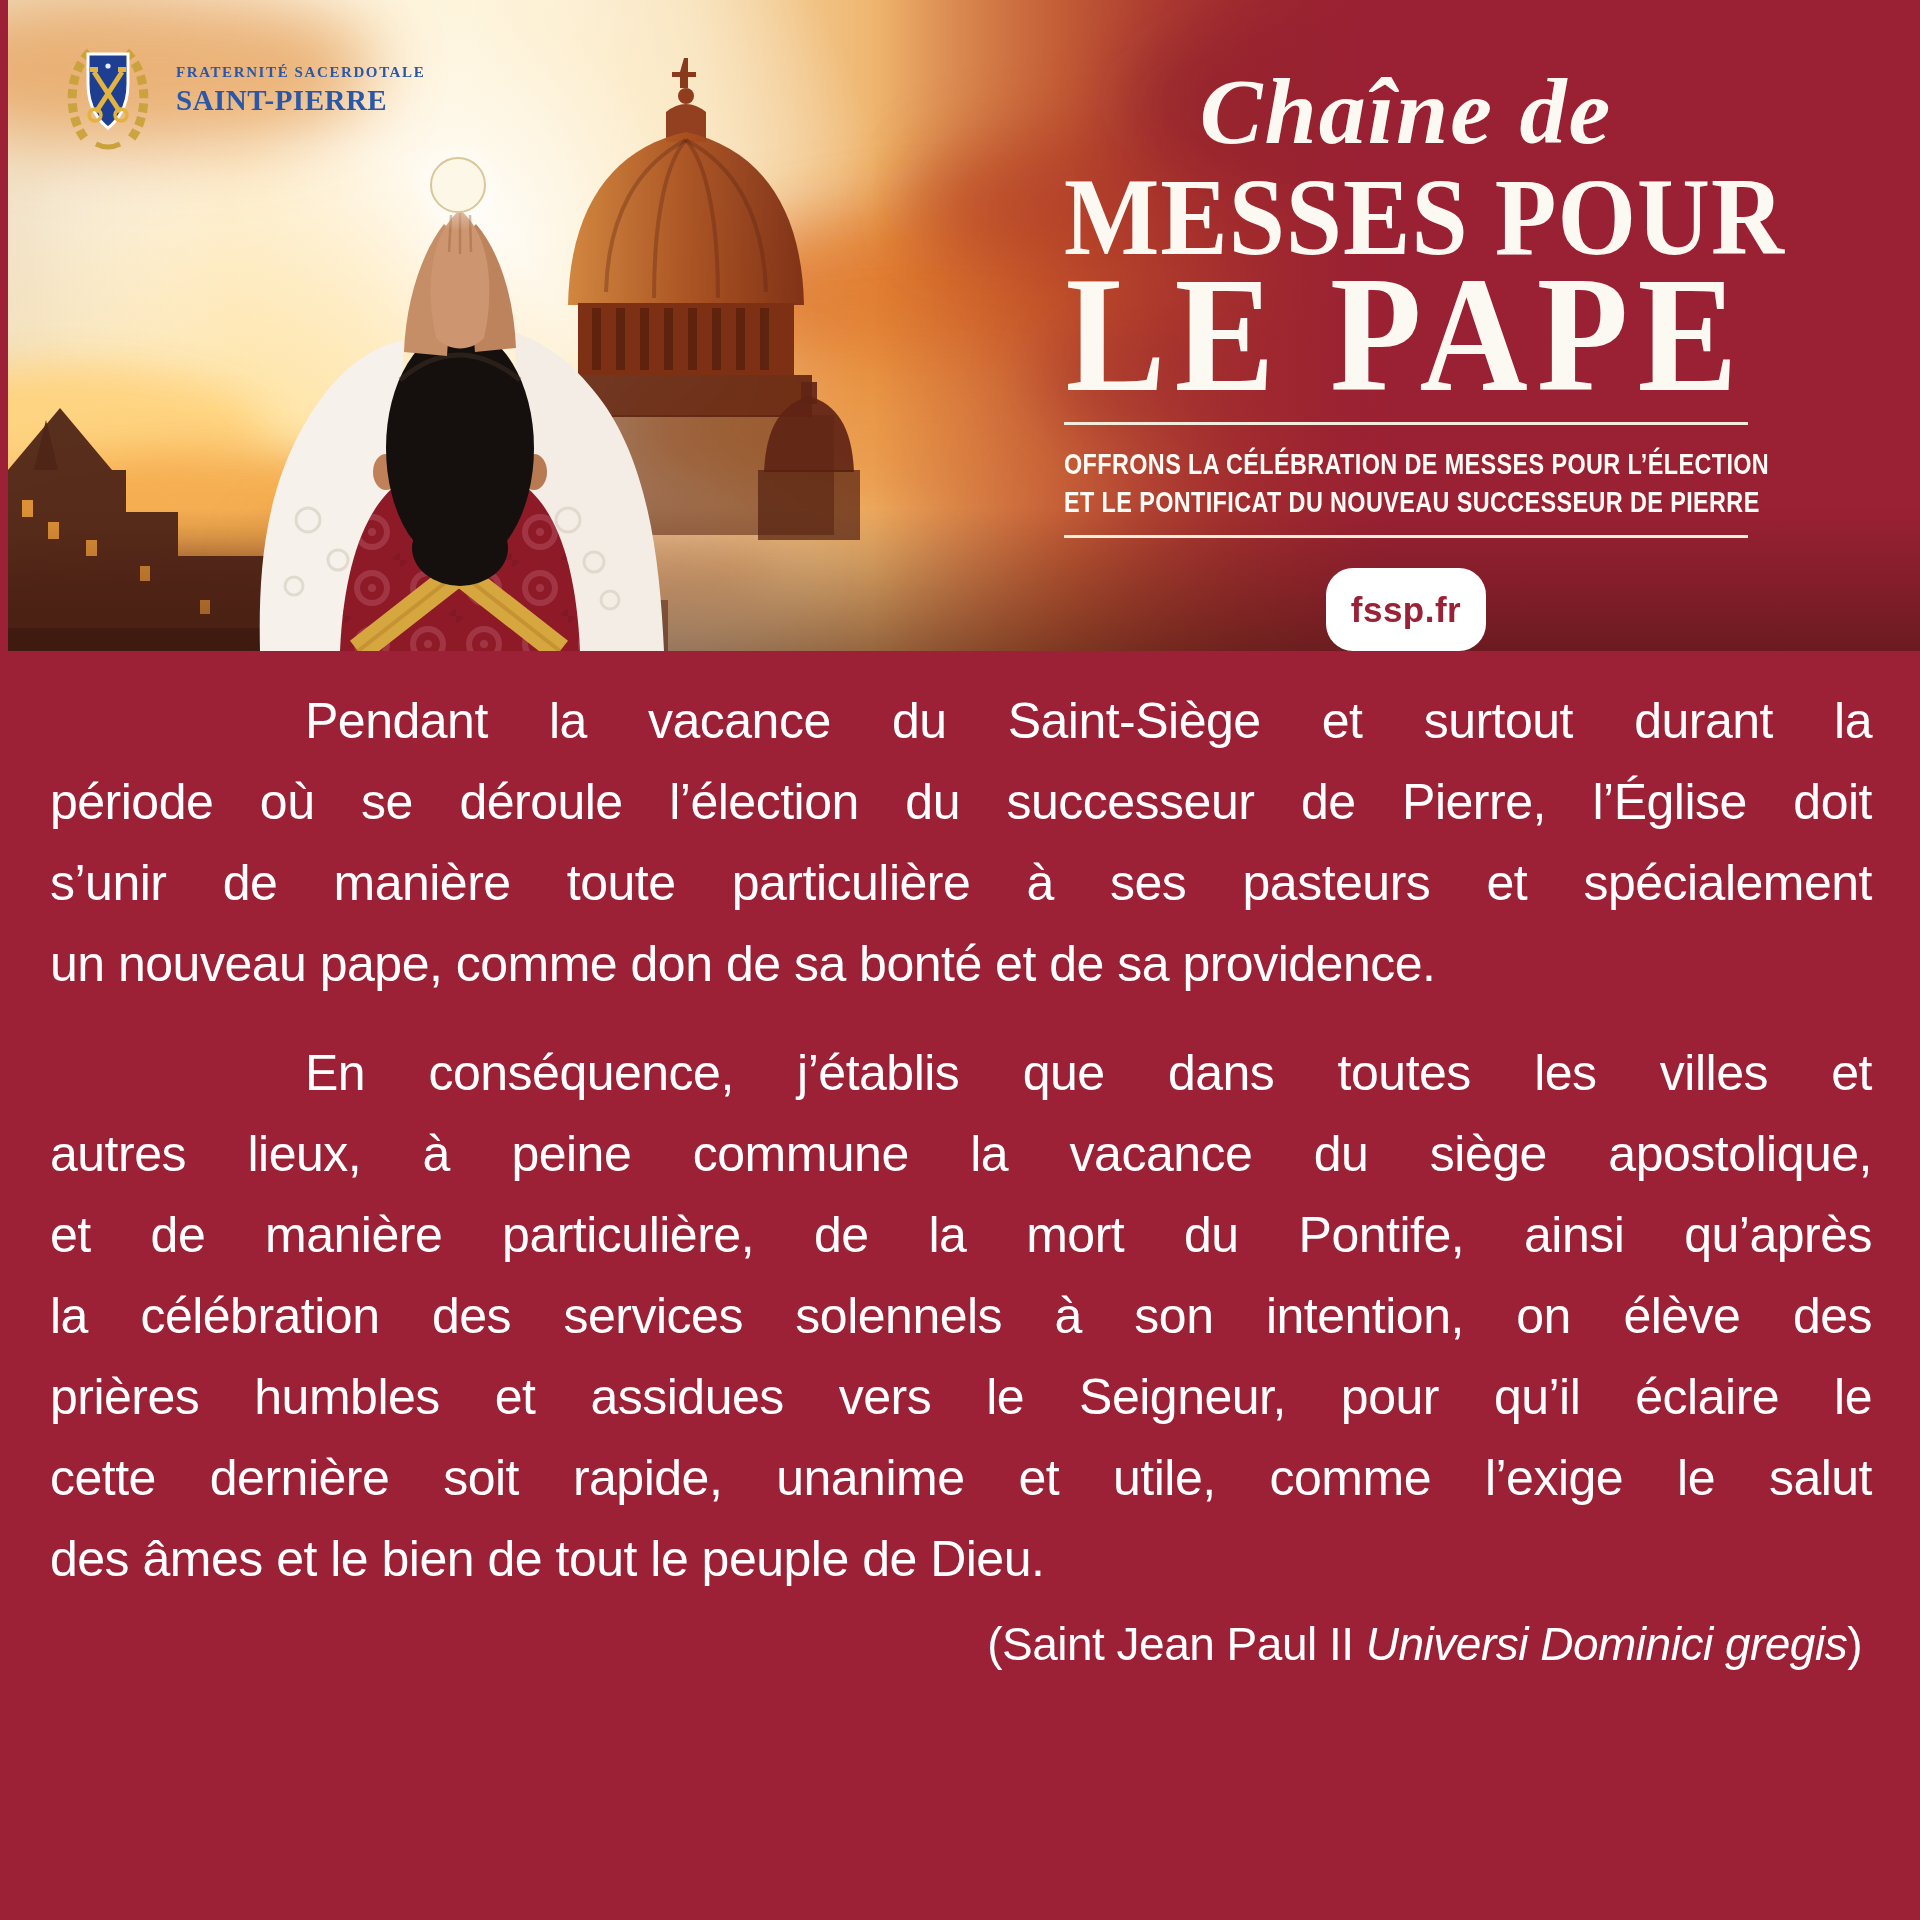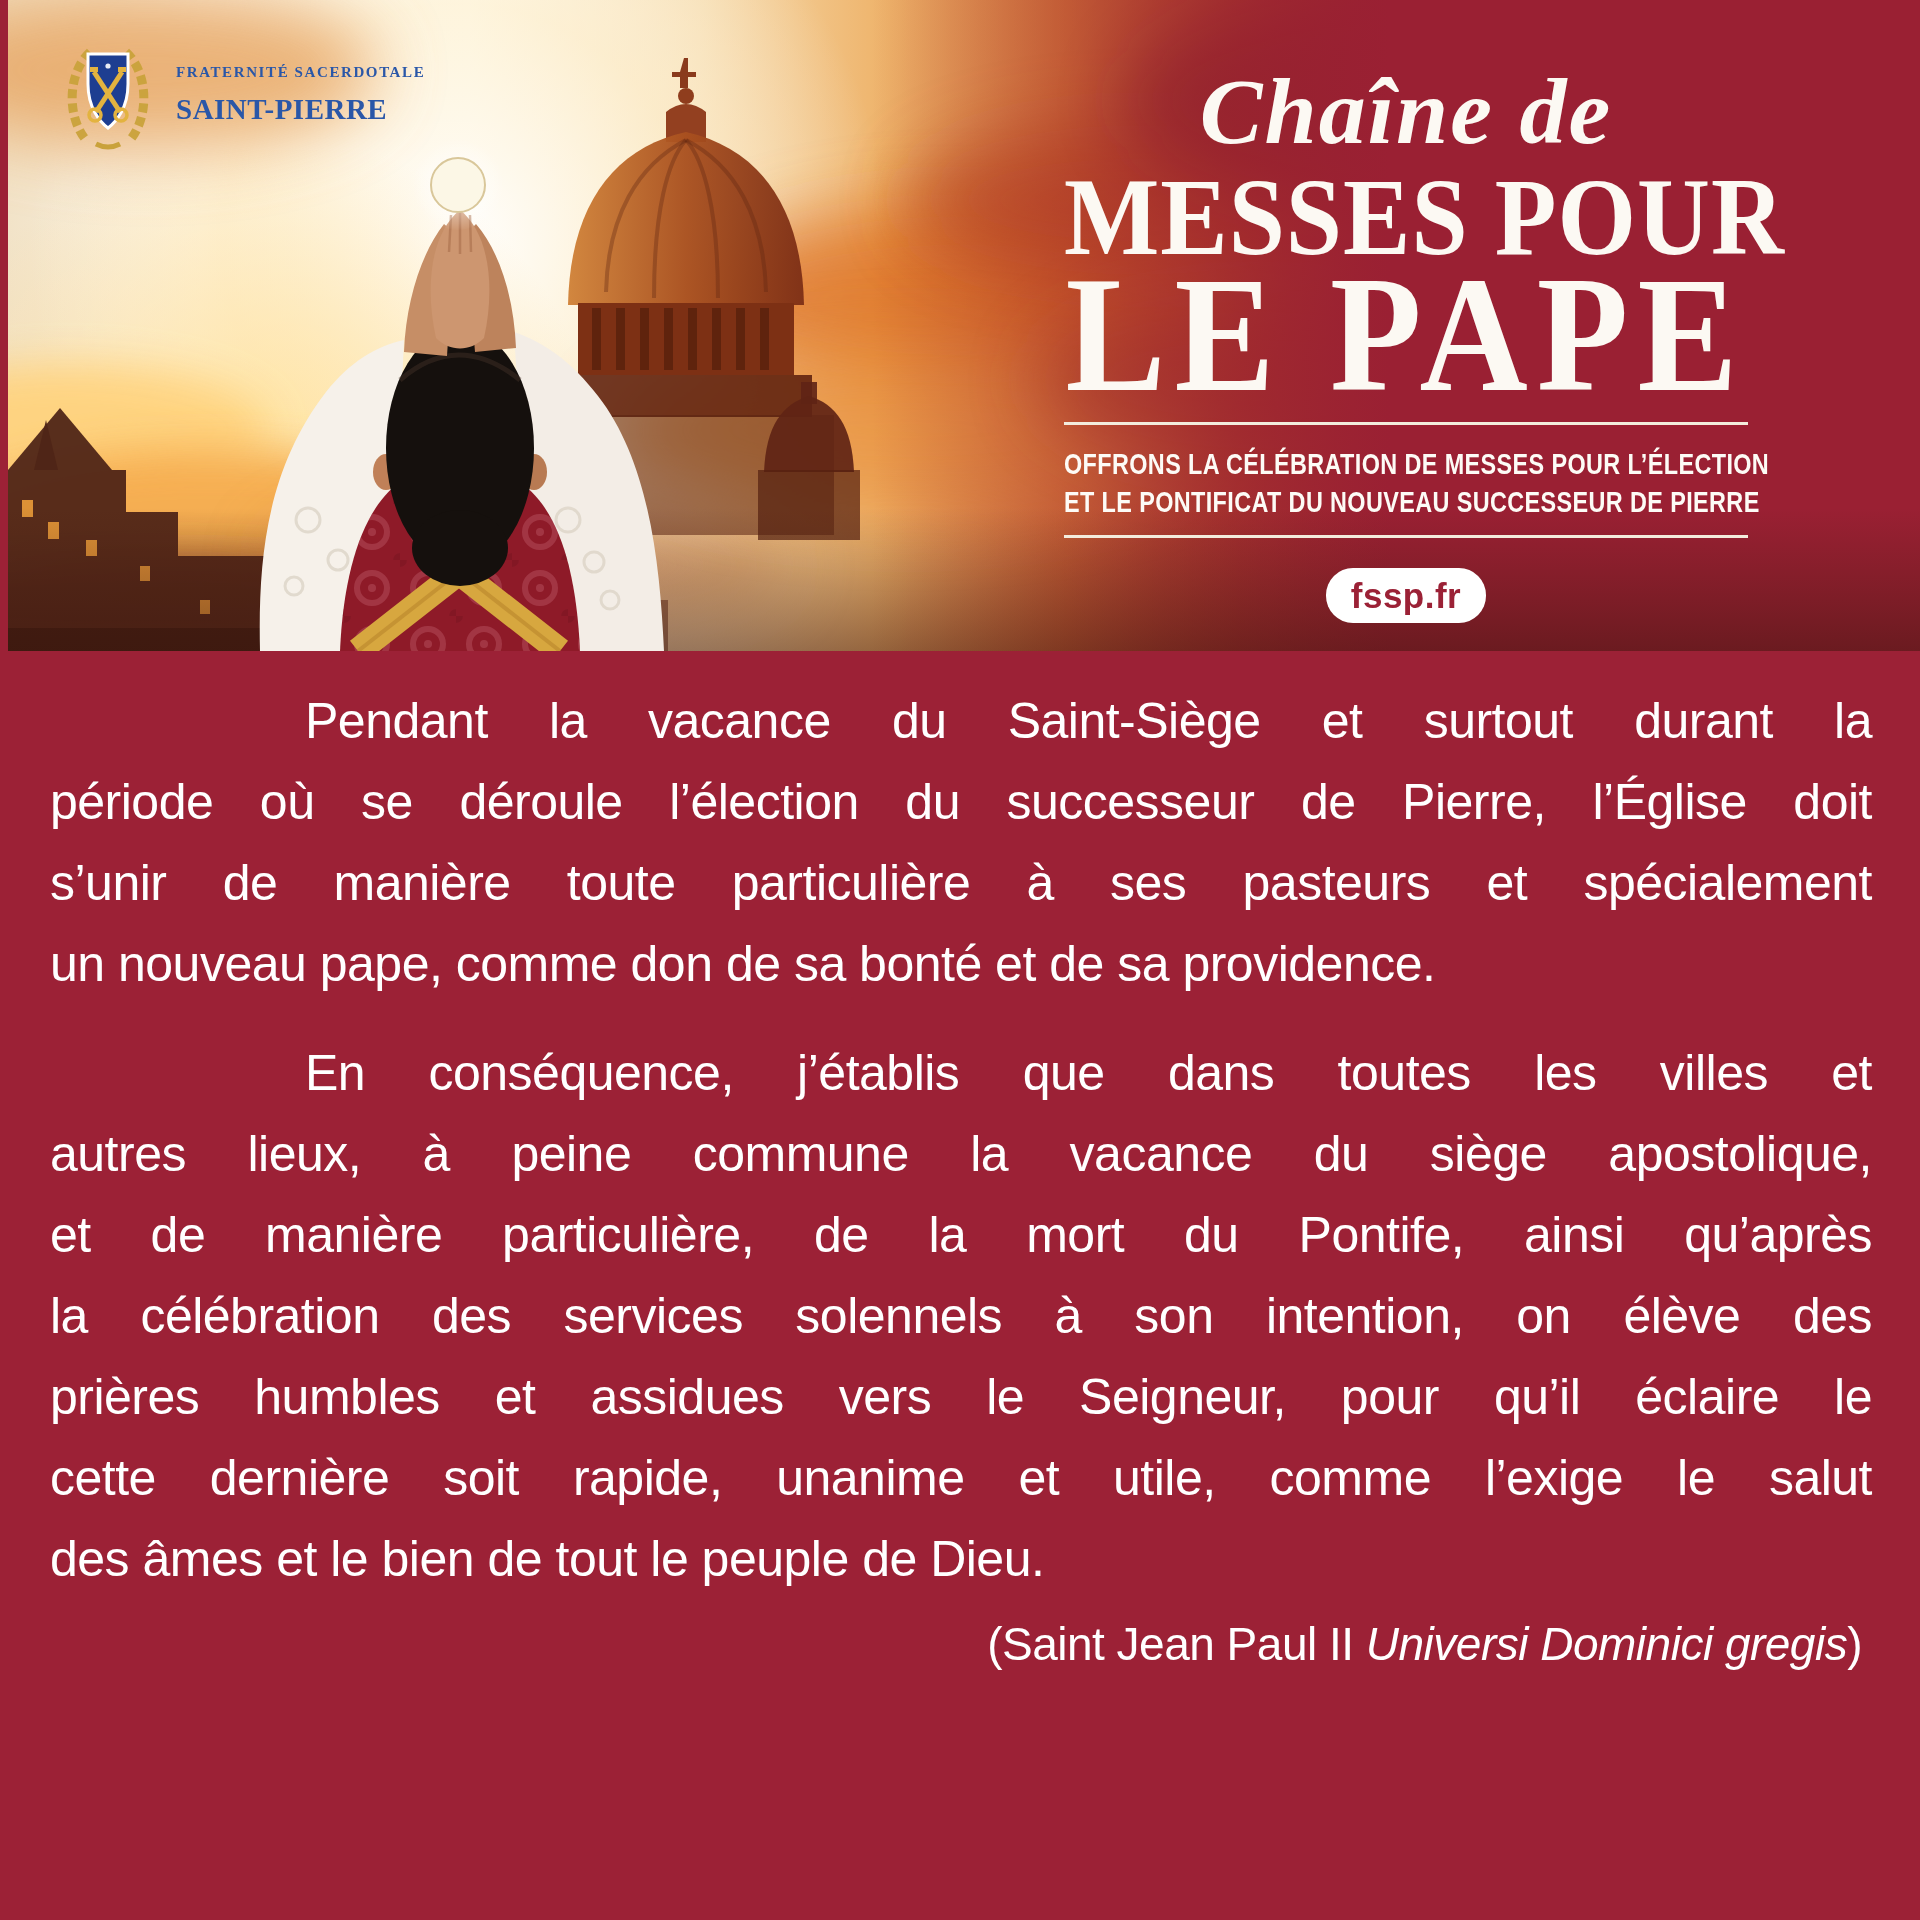--- a/index.html
+++ b/index.html
@@ -8,36 +8,36 @@
     background:#9c2136;font-family:"Liberation Sans",sans-serif;
   }
   
   .hero{position:absolute;left:8px;top:0;width:1920px;height:545px;background:#9a2033;}
   .hero svg.scene{position:absolute;left:0;top:0;display:block;}
   
   .logo{position:absolute;left:52px;top:38px;display:flex;align-items:flex-start;}
   .logo .crest{width:96px;height:112px;flex:0 0 auto;}
   .logo .ltext{margin-left:20px;padding-top:26px;color:#2a57a8;font-family:"Liberation Serif",serif;}
   .logo .l1{font-size:15px;letter-spacing:1.6px;font-weight:600;}
-  .logo .l2{font-size:29px;letter-spacing:.5px;margin-top:12px;font-weight:600;}
+  .logo .l2{font-size:29px;letter-spacing:.5px;margin-top:3px;font-weight:600;}
   
   .titleblock{position:absolute;left:1056px;top:0;width:684px;text-align:center;color:#fcf9f3;}
   .t-script{margin-top:60px;font-family:"Liberation Serif",serif;font-style:italic;font-weight:600;
     font-size:94px;line-height:102px;letter-spacing:2px;}
   .t-main1{margin-top:12px;font-family:"Liberation Serif",serif;font-weight:700;font-size:101px;
     line-height:86px;transform:scaleY(1.10);letter-spacing:1px;white-space:nowrap;}
   .t-main2{margin-top:14px;font-family:"Liberation Serif",serif;font-weight:700;font-size:150px;
     line-height:120px;transform:scaleY(1.10);letter-spacing:9px;white-space:nowrap;}
   .rule{height:3px;background:#f3ecdd;width:100%;border:none;margin:0;}
   .rule1{margin-top:28px;} .rule2{margin-top:14px;}
   .subwrap{margin-top:20px;text-align:left;}
   .sub{font-weight:700;font-size:30px;line-height:38px;white-space:nowrap;
     transform:scaleX(0.78);transform-origin:0 50%;letter-spacing:.5px;color:#fdfbf6;}
   .pill{display:inline-block;margin-top:30px;background:#ffffff;color:#9b2136;font-weight:700;
-    font-size:35px;line-height:35px;padding:10px 25px;border-radius:27px;letter-spacing:.5px;cursor:pointer;}
+    font-size:35px;line-height:35px;padding:24px 25px;border-radius:27px;letter-spacing:.5px;cursor:pointer;}
   
   .quote{position:absolute;left:0;top:651px;width:1920px;height:1269px;background:#9c2136;
     color:#ffffff;padding:30px 48px 0 50px;box-sizing:border-box;}
   .ql{font-size:50px;line-height:81px;letter-spacing:-0.5px;text-align:justify;text-align-last:justify;}
   .ql.first{text-indent:255px;}
   .ql.lastline{text-align-last:left;}
   .p2{margin-top:28px;}
   .attribution{margin-top:14px;font-size:46px;line-height:60px;text-align:right;padding-right:10px;letter-spacing:-0.5px;}
   .attribution .it{font-style:italic;}
 </style>

